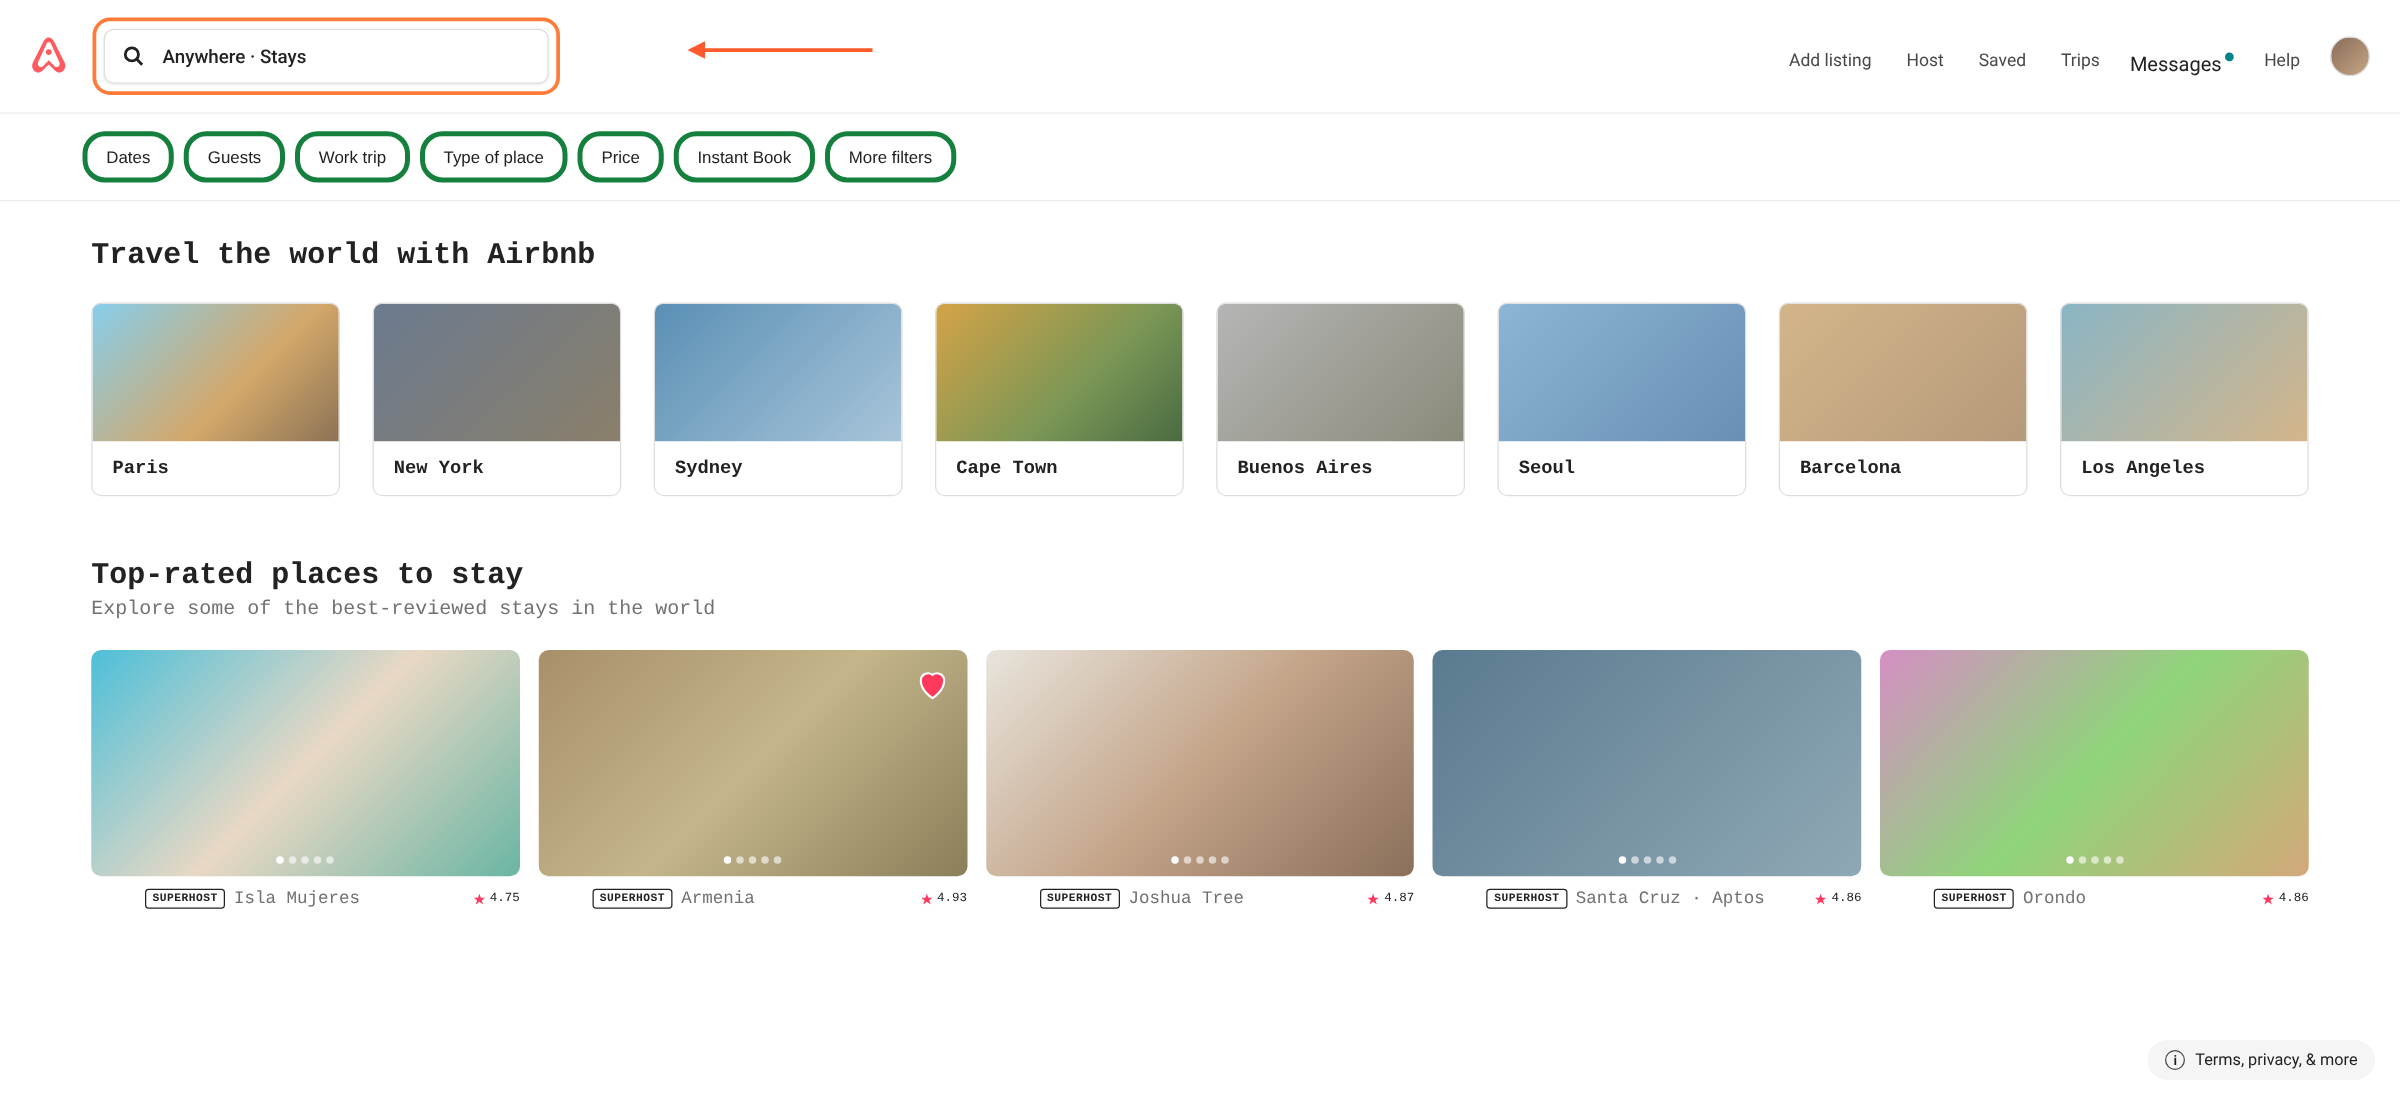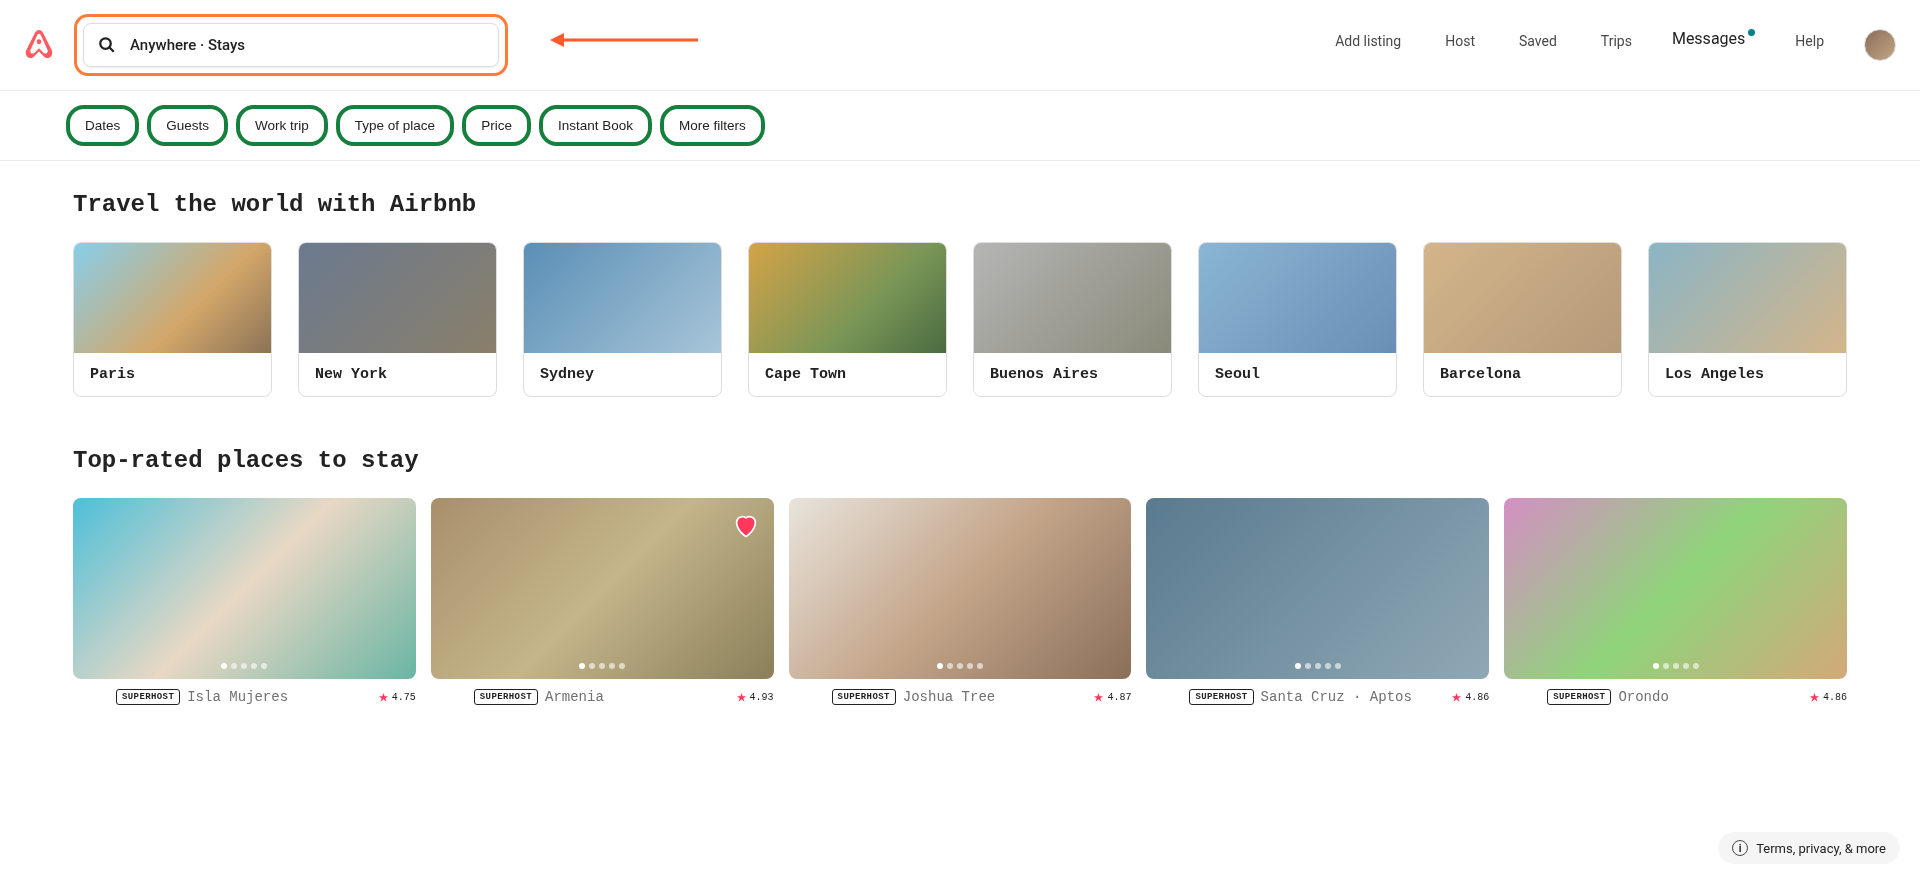--- a/index.html
+++ b/index.html
@@ -27,21 +27,21 @@
     }
     .search-wrapper {
       position: relative;
       border: 3px solid #ff7b3a;
       border-radius: 14px;
       padding: 6px;
     }
     .search-bar {
       display: flex;
       align-items: center;
-      width: 416px;
+      width: 356px;
       height: 44px;
       border: 1px solid #ddd;
       border-radius: 8px;
       box-shadow: 0 1px 2px rgba(0,0,0,0.08);
       padding: 0 14px;
       cursor: pointer;
     }
     .search-bar svg {
       width: 18px;
       height: 18px;
@@ -60,22 +60,22 @@
       width: 150px;
       height: 20px;
     }
     .arrow-annotation svg {
       width: 100%;
       height: 100%;
     }
     .nav-right {
       margin-left: auto;
       display: flex;
-      align-items: flex-start;
-      gap: 36px;
+      align-items: flex-end;
+      gap: 20px;
     }
     .nav-link {
       font-size: 14px;
       color: #484848;
       cursor: pointer;
       text-decoration: none;
       padding: 4px;
     }
     .nav-messages {
       position: relative;
@@ -353,20 +353,21 @@
     </div>
     <div class="city-card">
       <div class="city-img c8"></div>
       <div class="city-name">Los Angeles</div>
     </div>
   </div>
 </div>
 
 <div class="section">
   <h2 class="section-title">Top-rated places to stay</h2>
+  <p class="section-subtitle">Explore some of the best-reviewed stays in the world</p>
   <div class="listings-grid">
 
     <div class="listing-card">
       <div class="listing-img l1">
         <div class="carousel-dots">
             <span></span>
             <span></span>
             <span></span>
             <span></span>
             <span></span>

